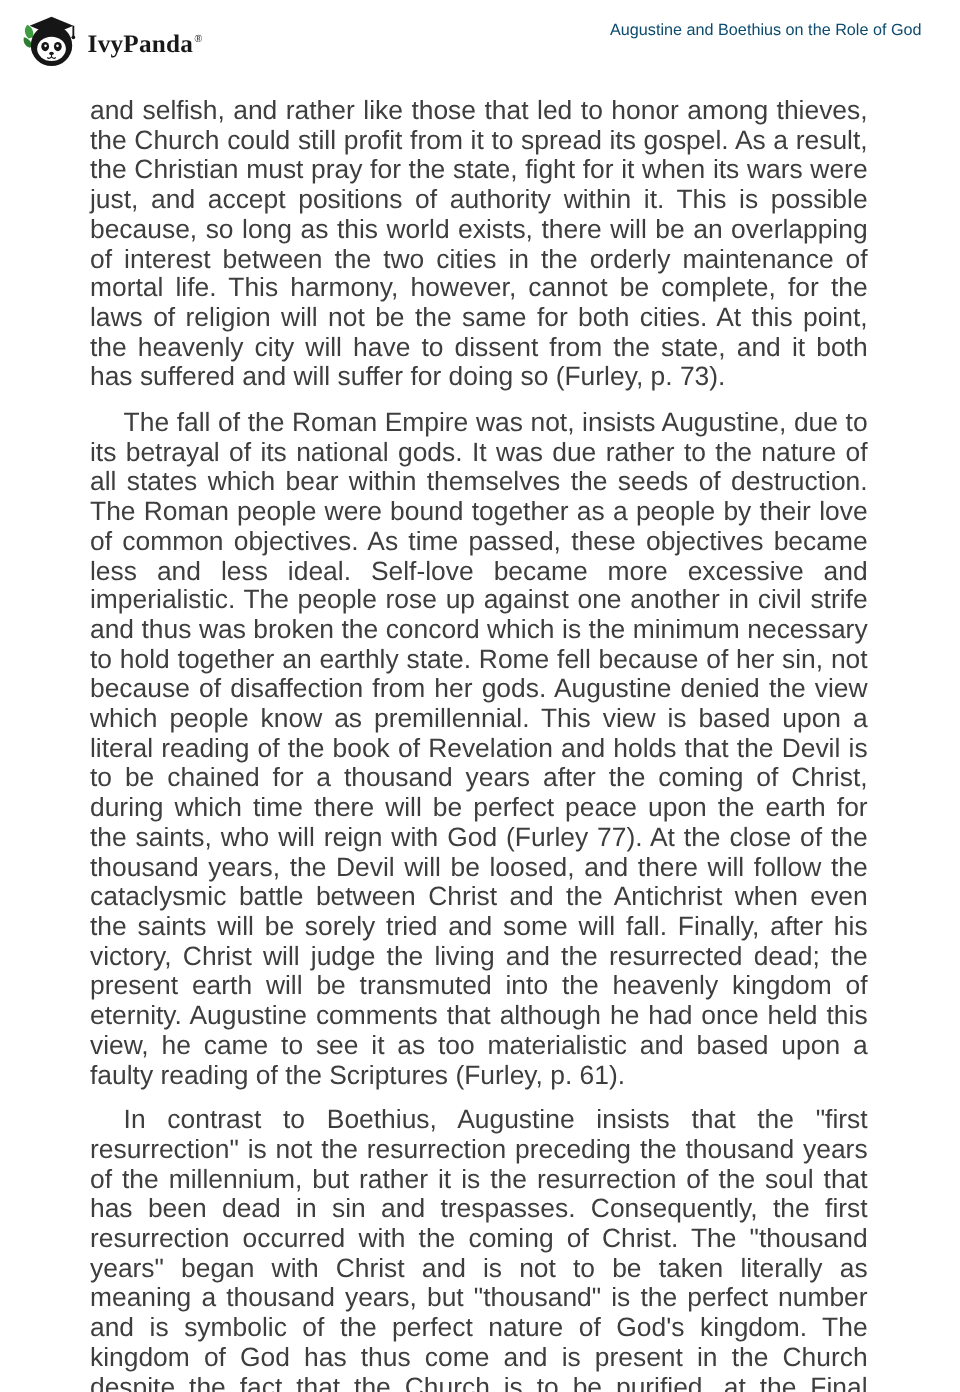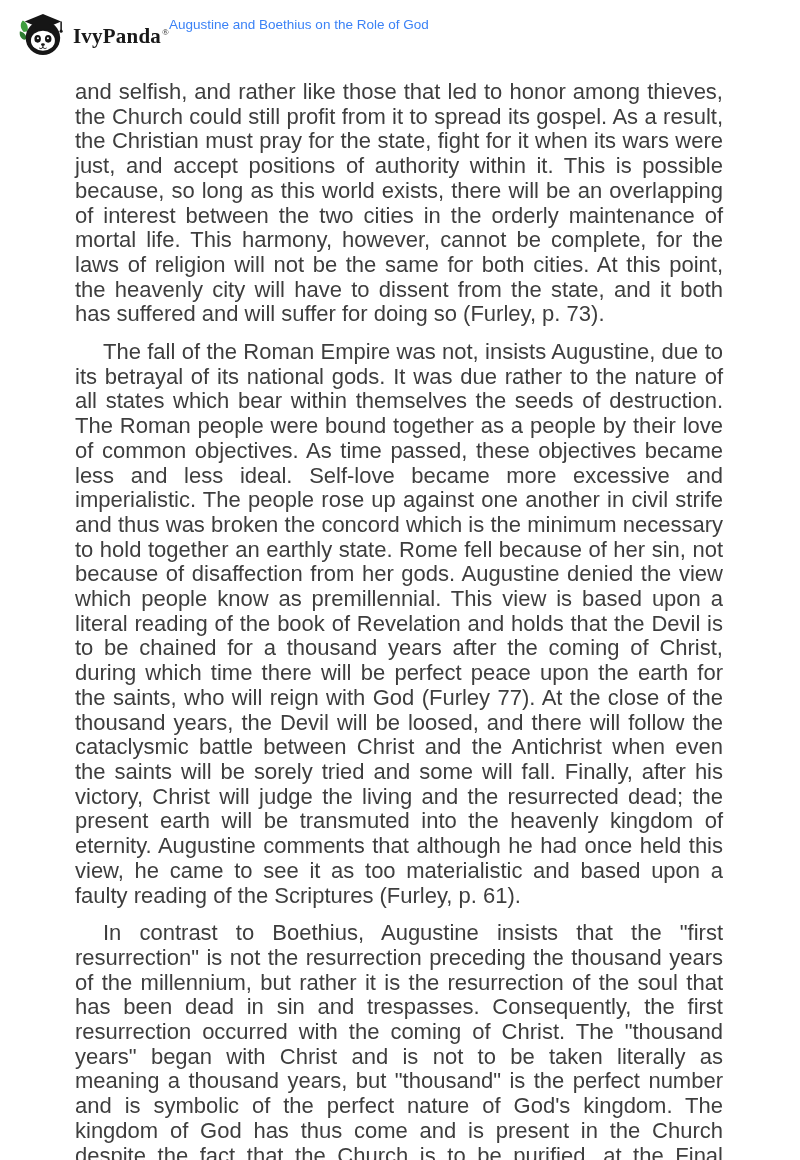--- a/index.html
+++ b/index.html
@@ -13,22 +13,23 @@
   }
   .page {
     position: relative;
     width: 800px;
     height: 1160px;
     background: #ffffff;
   }
   
   .page-header {
     display: flex;
+    justify-content: space-between;
     align-items: flex-start;
-    padding: 9px 47px 0 18px;
+    padding: 9px 32px 0 18px;
     height: 60px;
   }
   .brand {
     display: flex;
     align-items: center;
     gap: 9px;
     cursor: pointer;
   }
   .logo-svg { width: 46px; height: 46px; display: block; }
   .brand-text {
@@ -41,21 +42,21 @@
   }
   .brand-text sup {
     font-size: 9px;
     font-weight: 400;
     vertical-align: super;
     margin-left: 1px;
   }
   .doc-title {
     margin-top: 8px;
     font-size: 13.5px;
-    color: #3b82f6;
+    color: #0c4a6e;
     text-align: right;
   }
   
   .essay-body {
     padding: 20px 77px 0 75px;
   }
   .para {
     font-size: 22px;
     line-height: 24.7px;
     color: #3e3e3e;

